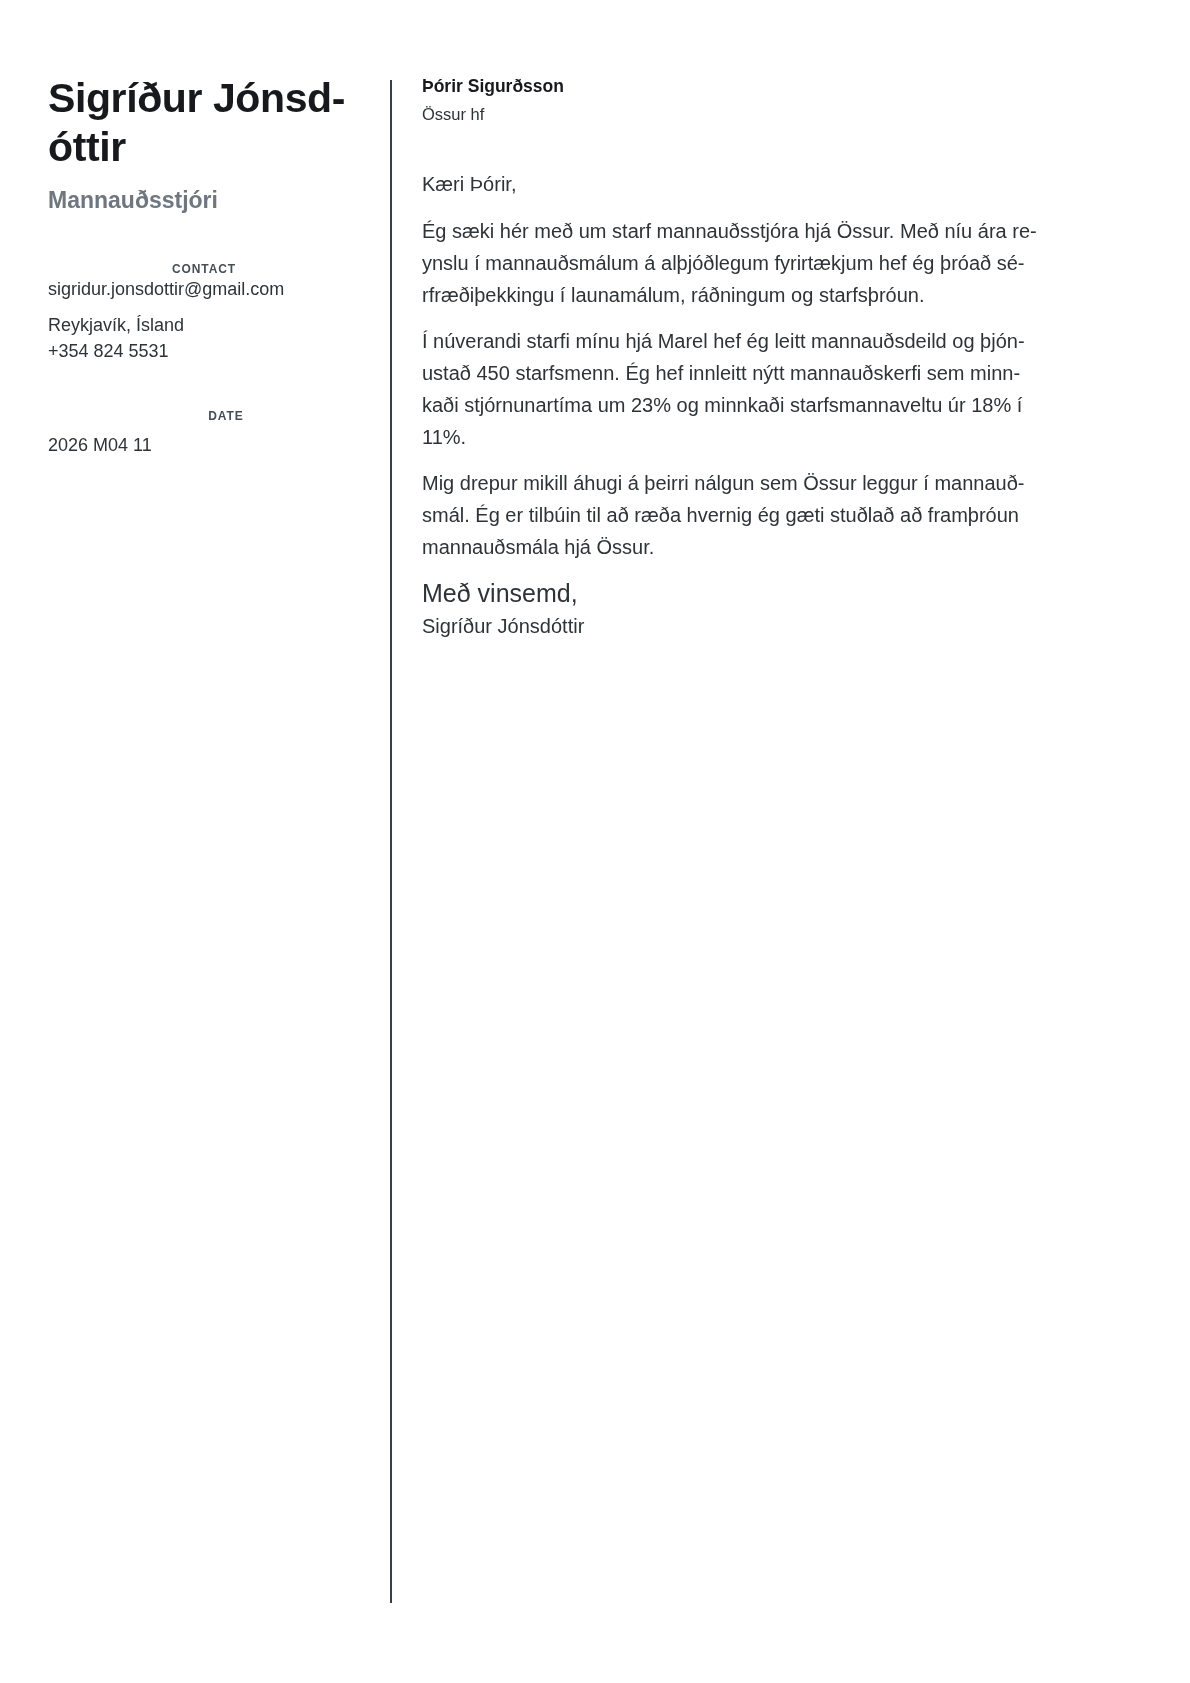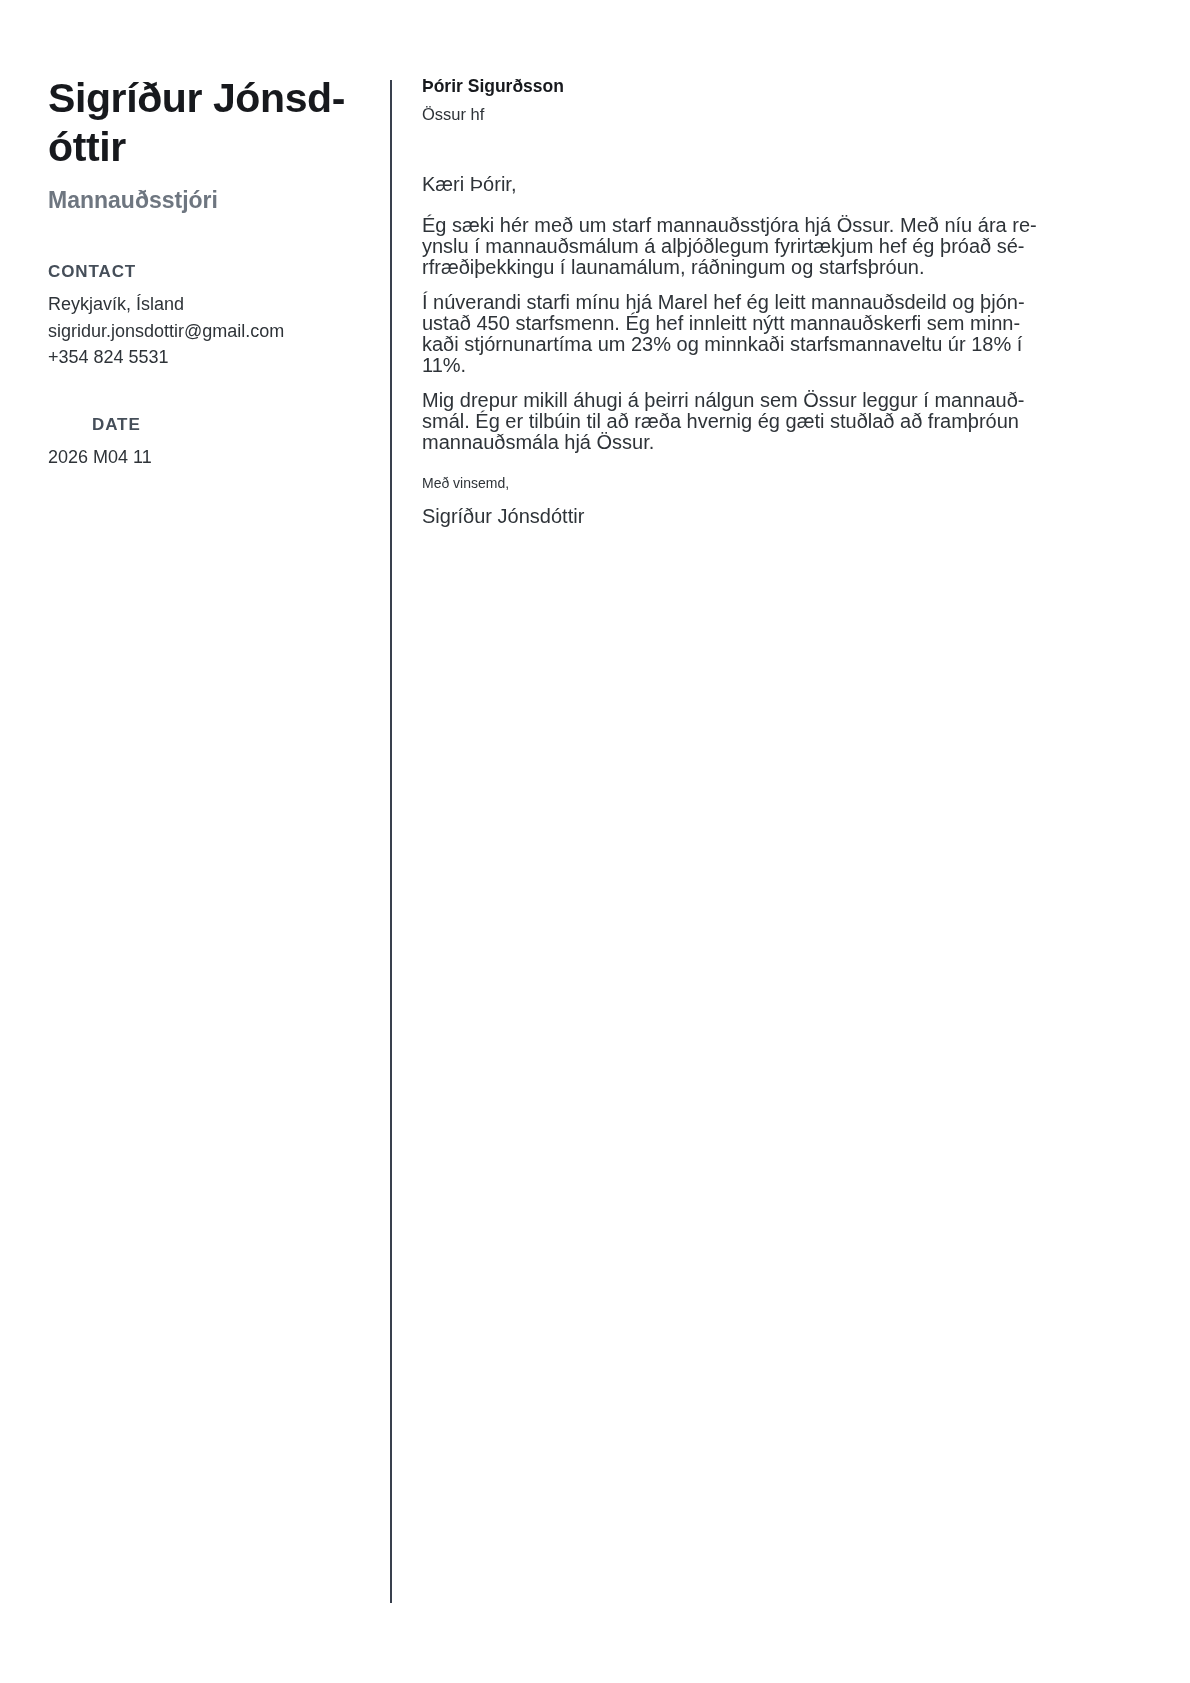--- a/index.html
+++ b/index.html
@@ -37,24 +37,25 @@
     white-space: pre-line;
   }
   .role {
     margin-top: 13px;
     font-size: 23px;
     line-height: 30px;
     font-weight: 700;
     color: var(--muted);
   }
   .section-label {
-    font-size: 17px;
+    font-size: 12px;
     font-weight: 700;
     letter-spacing: 0.9px;
     color: var(--label);
+    text-align: center;
   }
   .contact-label { margin-top: 47px; }
   .date-label { margin-top: 44px; padding-left: 44px; }
   .sidebar-line {
     font-size: 18px;
     line-height: 26.5px;
     color: var(--body);
   }
   .first-line { margin-top: 9px; }
 
@@ -89,40 +90,40 @@
   }
   .salutation {
     margin-top: 42px;
     font-size: 20px;
     line-height: 33px;
     color: var(--body);
   }
   .para {
     margin-top: 14px;
     font-size: 20px;
-    line-height: 21px;
+    line-height: 32px;
     color: var(--body);
     white-space: pre-line;
   }
-  .closing { margin-top: 14px; font-size: 14px; line-height: 33px; color: var(--body); }
+  .closing { margin-top: 14px; font-size: 25px; line-height: 33px; color: var(--body); }
   .signature { margin-top: 0; font-size: 20px; line-height: 33px; color: var(--body); }
 </style>
 </head>
 <body>
 
 <div class="page">
 
   <aside class="sidebar">
     <h1 class="name">Sigríður Jónsd-
 óttir</h1>
     <div class="role">Mannauðsstjóri</div>
 
     <div class="section-label contact-label">CONTACT</div>
+    <div class="sidebar-line">sigridur.jonsdottir@gmail.com</div>
     <div class="sidebar-line first-line">Reykjavík, Ísland</div>
-    <div class="sidebar-line">sigridur.jonsdottir@gmail.com</div>
     <div class="sidebar-line">+354 824 5531</div>
 
     <div class="section-label date-label">DATE</div>
     <div class="sidebar-line first-line">2026 M04 11</div>
   </aside>
 
   <div class="divider"></div>
 
   <main class="letter">
     <div class="recipient-name">Þórir Sigurðsson</div>

